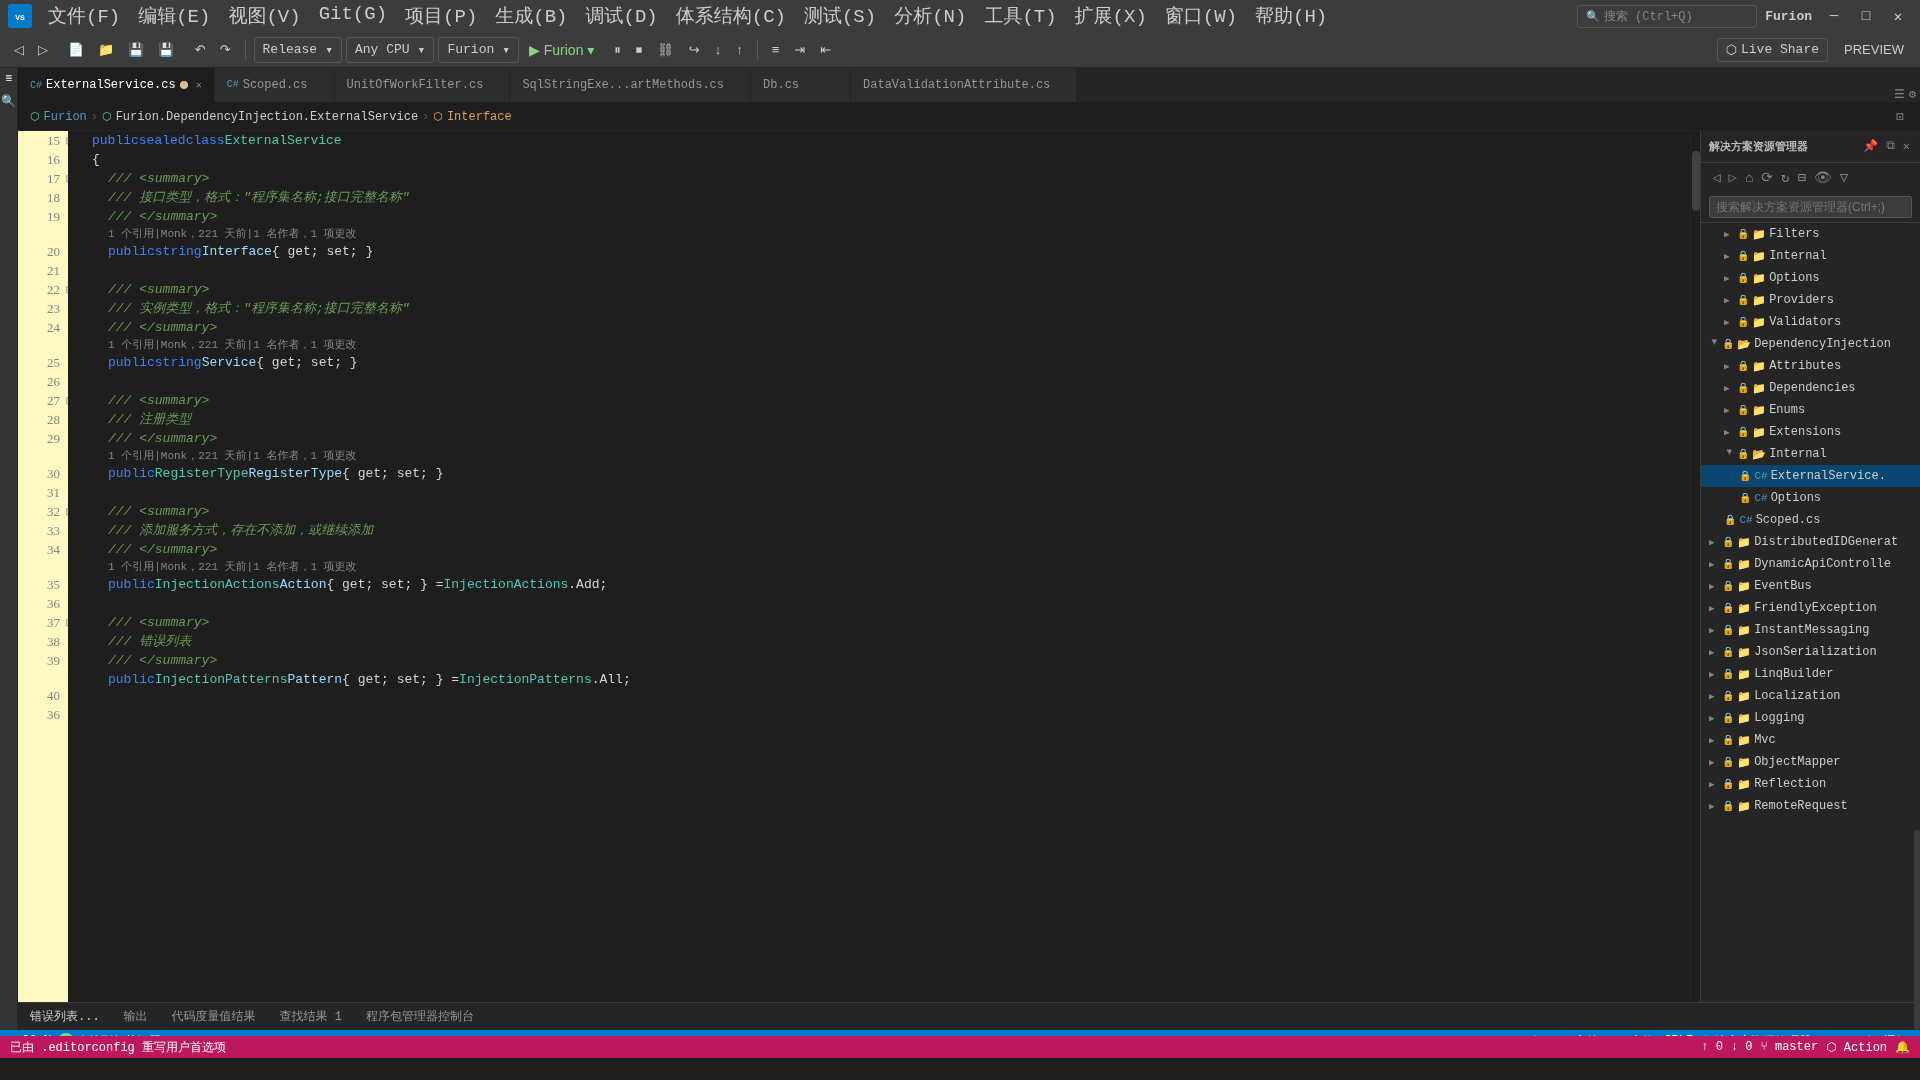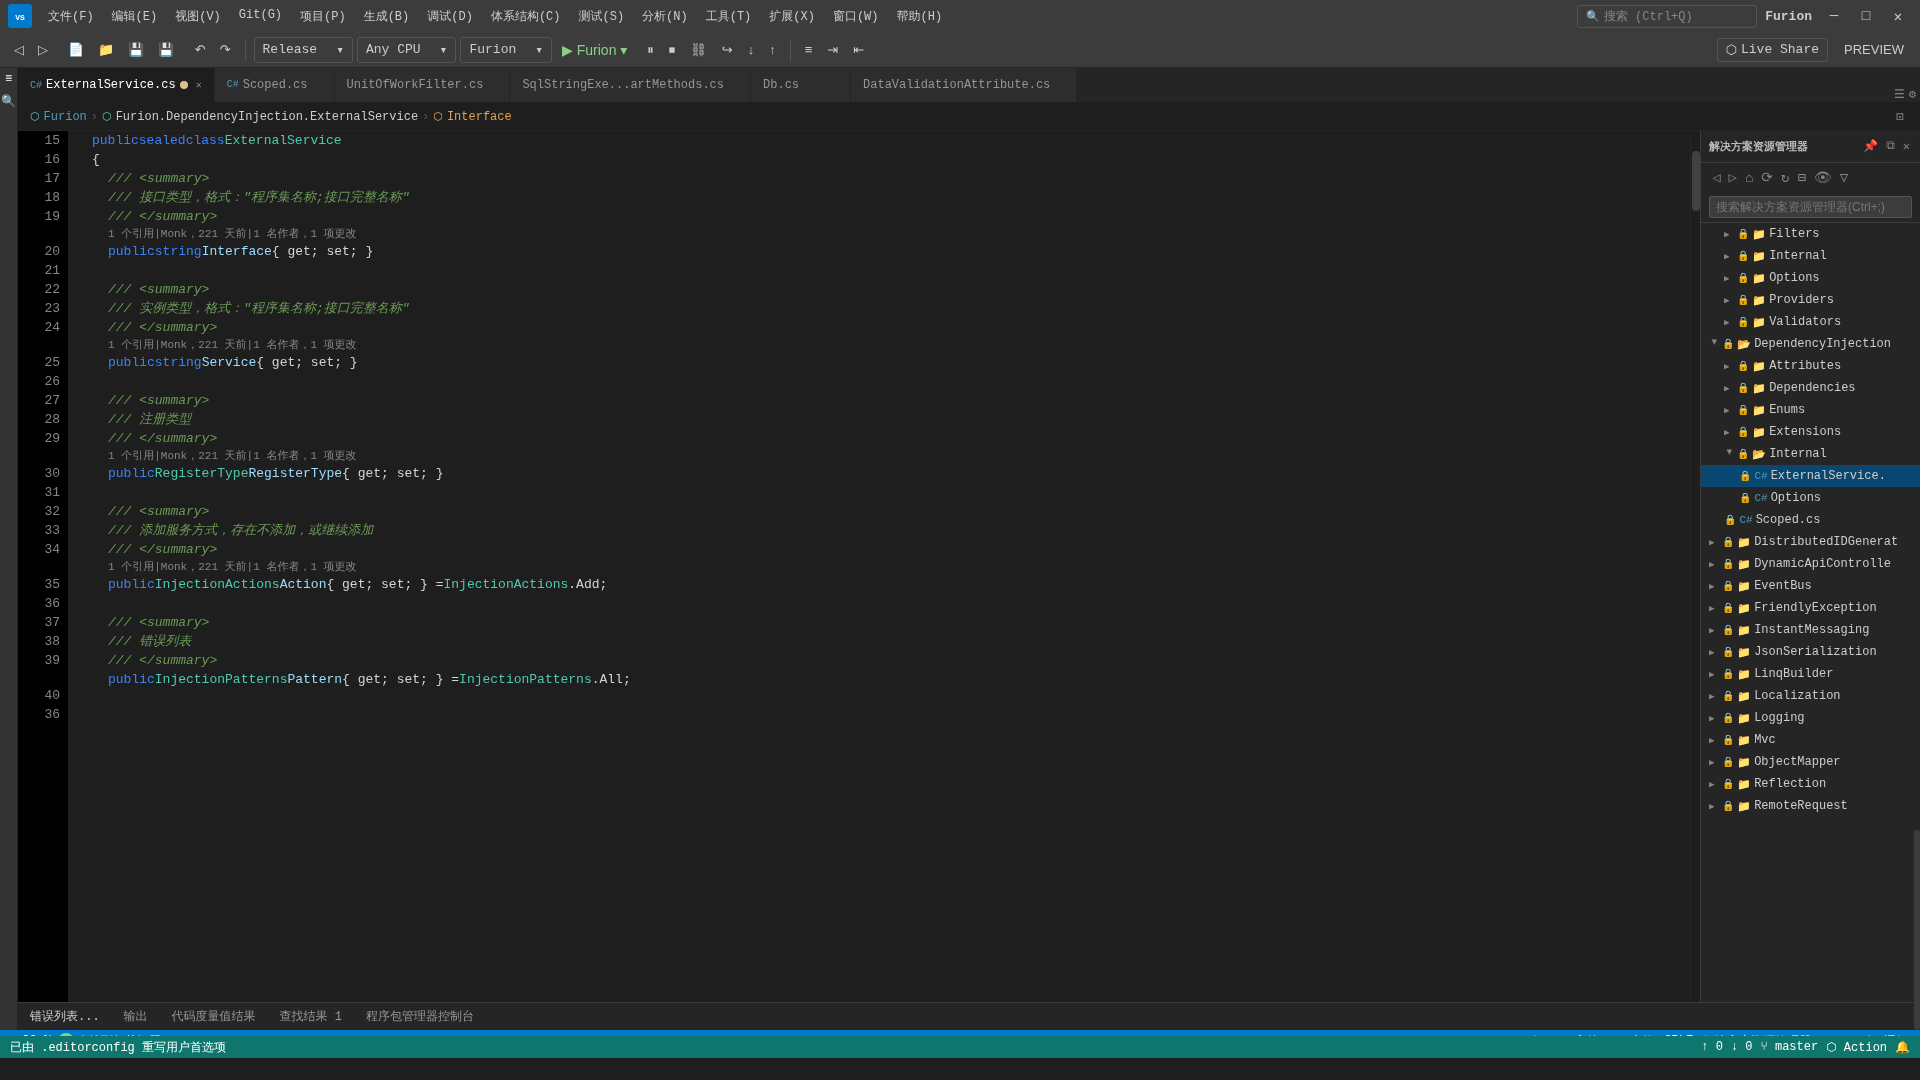--- a/index.html
+++ b/index.html
@@ -2,31 +2,31 @@
 <html><head>
   <meta charset="utf-8">
   <style>
     * { box-sizing: border-box; margin: 0; padding: 0; }
     body { background: #1e1e1e; color: #d4d4d4; font-family: 'Consolas', 'Courier New', monospace; font-size: 13px; overflow: hidden; height: 1080px; width: 1920px; }
 
     
     .title-bar { background: #3c3c3c; height: 32px; display: flex; align-items: center; padding: 0 8px; gap: 8px; }
     .title-bar-logo { width: 24px; height: 24px; background: #007acc; border-radius: 3px; display: flex; align-items: center; justify-content: center; color: white; font-size: 10px; font-weight: bold; flex-shrink: 0; }
     .title-bar-menu { display: flex; gap: 2px; flex: 1; }
-    .title-bar-menu-item { padding: 4px 8px; color: #cccccc; font-size: 12px; cursor: pointer; border-radius: 3px; }
+    .title-bar-menu-item { padding: 4px 8px; color: #cccccc; font-size: 19px; cursor: pointer; border-radius: 3px; }
     .title-bar-search { background: #3c3c3c; border: 1px solid #555; border-radius: 3px; padding: 2px 8px; color: #cccccc; font-size: 12px; width: 180px; display: flex; align-items: center; gap: 4px; }
     .title-bar-right { display: flex; align-items: center; gap: 8px; margin-left: auto; }
     .title-bar-app-name { color: #cccccc; font-size: 13px; font-weight: 600; }
     .title-bar-controls { display: flex; gap: 4px; }
     .title-bar-control { width: 28px; height: 28px; display: flex; align-items: center; justify-content: center; color: #cccccc; cursor: pointer; font-size: 14px; }
 
     
     .toolbar { background: #3c3c3c; height: 36px; display: flex; align-items: center; padding: 0 8px; gap: 4px; border-bottom: 1px solid #252526; }
     .toolbar-btn { background: transparent; border: none; color: #cccccc; padding: 3px 6px; cursor: pointer; display: flex; align-items: center; gap: 3px; font-size: 13px; border-radius: 2px; }
-    .toolbar-dropdown { display: flex; align-items: center; background: #3c3c3c; border: 1px solid #555; border-radius: 3px; padding: 2px 8px; color: #cccccc; font-size: 13px; cursor: pointer; gap: 19px; height: 26px; }
+    .toolbar-dropdown { display: flex; align-items: center; background: #3c3c3c; border: 1px solid #555; border-radius: 3px; padding: 2px 8px; color: #cccccc; font-size: 13px; cursor: pointer; gap: 8px; height: 26px; }
     .toolbar-separator { width: 1px; height: 22px; background: #555; margin: 0 4px; }
     .live-share-btn { display: flex; align-items: center; gap: 4px; color: #cccccc; font-size: 13px; padding: 3px 8px; border: 1px solid #555; border-radius: 3px; cursor: pointer; background: transparent; margin-left: auto; }
     .preview-btn { color: #cccccc; font-size: 13px; padding: 3px 8px; cursor: pointer; background: transparent; border: none; }
 
     
     .main-layout { display: flex; height: calc(1080px - 32px - 36px - 22px - 28px); }
 
     
     .activity-bar { width: 18px; background: #333333; display: flex; flex-direction: column; align-items: center; padding: 4px 0; gap: 8px; border-right: 1px solid #252526; }
     .activity-bar-icon { width: 14px; height: 14px; display: flex; align-items: center; justify-content: center; color: #858585; font-size: 12px; cursor: pointer; }
@@ -42,21 +42,21 @@
     .tab-close { color: #858585; font-size: 10px; margin-left: 4px; opacity: 0; }
     .tab.active .tab-close { opacity: 1; }
 
     
     .breadcrumb { background: #1e1e1e; height: 28px; display: flex; align-items: center; padding: 0 12px; gap: 4px; font-size: 12px; color: #858585; border-bottom: 1px solid #252526; }
     .breadcrumb-sep { color: #555; }
     .breadcrumb-item { color: #cccccc; cursor: pointer; }
 
     
     .editor-container { display: flex; flex: 1; overflow: hidden; }
-    .line-numbers { width: 50px; background: #000000; color: #858585; font-size: 13px; line-height: 19px; padding: 0 8px; text-align: right; user-select: none; overflow: hidden; }
+    .line-numbers { width: 50px; background: #fef9c3; color: #858585; font-size: 13px; line-height: 19px; padding: 0 8px; text-align: right; user-select: none; overflow: hidden; font-family: Liberation Serif, serif; }
     .line-number { height: 19px; display: flex; align-items: center; justify-content: flex-end; position: relative; }
     .fold-icon { position: absolute; right: -14px; color: #858585; font-size: 10px; cursor: pointer; }
     .code-content { flex: 1; overflow-y: auto; overflow-x: auto; padding: 0 8px; line-height: 19px; }
     .code-line { height: 19px; display: flex; align-items: center; white-space: nowrap; font-size: 13px; }
     .indent { display: inline-block; width: 16px; }
 
     
     .kw { color: #3b82f6; }
     .type { color: #4ec9b0; }
     .comment { color: #6a9955; font-style: italic; }
@@ -88,21 +88,21 @@
     .status-bar-item { display: flex; align-items: center; gap: 3px; padding: 0 4px; cursor: pointer; }
     .status-right { margin-left: auto; display: flex; gap: 2px; }
 
     
     .bottom-panel { background: #252526; border-top: 1px solid #3c3c3c; height: 28px; display: flex; align-items: center; }
     .bottom-tabs { display: flex; height: 28px; }
     .bottom-tab { padding: 4px 12px; font-size: 12px; color: #969696; cursor: pointer; border-bottom: 1px solid transparent; display: flex; align-items: center; height: 28px; justify-content: center; }
     .bottom-tab.active { color: #cccccc; border-bottom-color: #007acc; }
 
     
-    .bottom-status { background: #0f766e; height: 22px; display: flex; align-items: center; font-size: 12px; color: white; padding: 0 10px; gap: 4px; }
+    .bottom-status { background: #be185d; height: 22px; display: flex; align-items: center; font-size: 12px; color: white; padding: 0 10px; gap: 4px; }
 
     .editor-content-row { display: flex; flex: 1; overflow: hidden; }
   </style>
 </head>
 <body>
 
 <div class="title-bar">
   <div class="title-bar-logo">
     <svg width="18" height="18" viewBox="0 0 18 18">
         <circle cx="9" cy="9" r="8" fill="#007acc"></circle>

